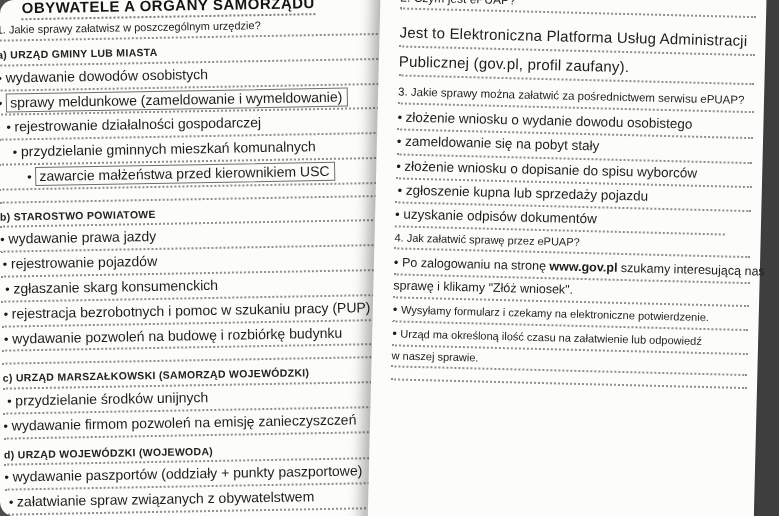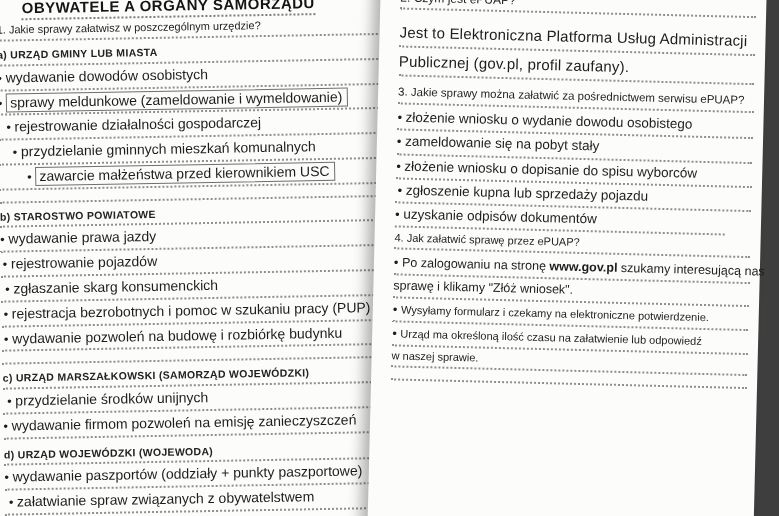--- a/index.html
+++ b/index.html
@@ -3,21 +3,21 @@
 <meta charset="utf-8">
 <style>
   * { box-sizing: border-box; }
   html, body { margin: 0; padding: 0; }
   body {
     width: 779px; height: 516px; overflow: hidden; position: relative;
     background: linear-gradient(90deg, #4c4c4c 0%, #3e3e3e 100%);
     font-family: "Liberation Sans", "DejaVu Sans", sans-serif;
     color: #1d1d1d;
   }
-  .stage { position: absolute; inset: 0; overflow: hidden; }
+  .stage { position: absolute; inset: 0; overflow: hidden; border-radius: 14px; }
 
   .paper {
     position: absolute;
     background: #fcfcfa;
   }
   .paper-left {
     left: -22px; top: -6px; width: 430px; height: 590px;
     padding: 6px 8px 0 18px;
     transform: rotate(-1deg); transform-origin: 0 0;
     box-shadow: 2px 0 10px rgba(0,0,0,.18);

